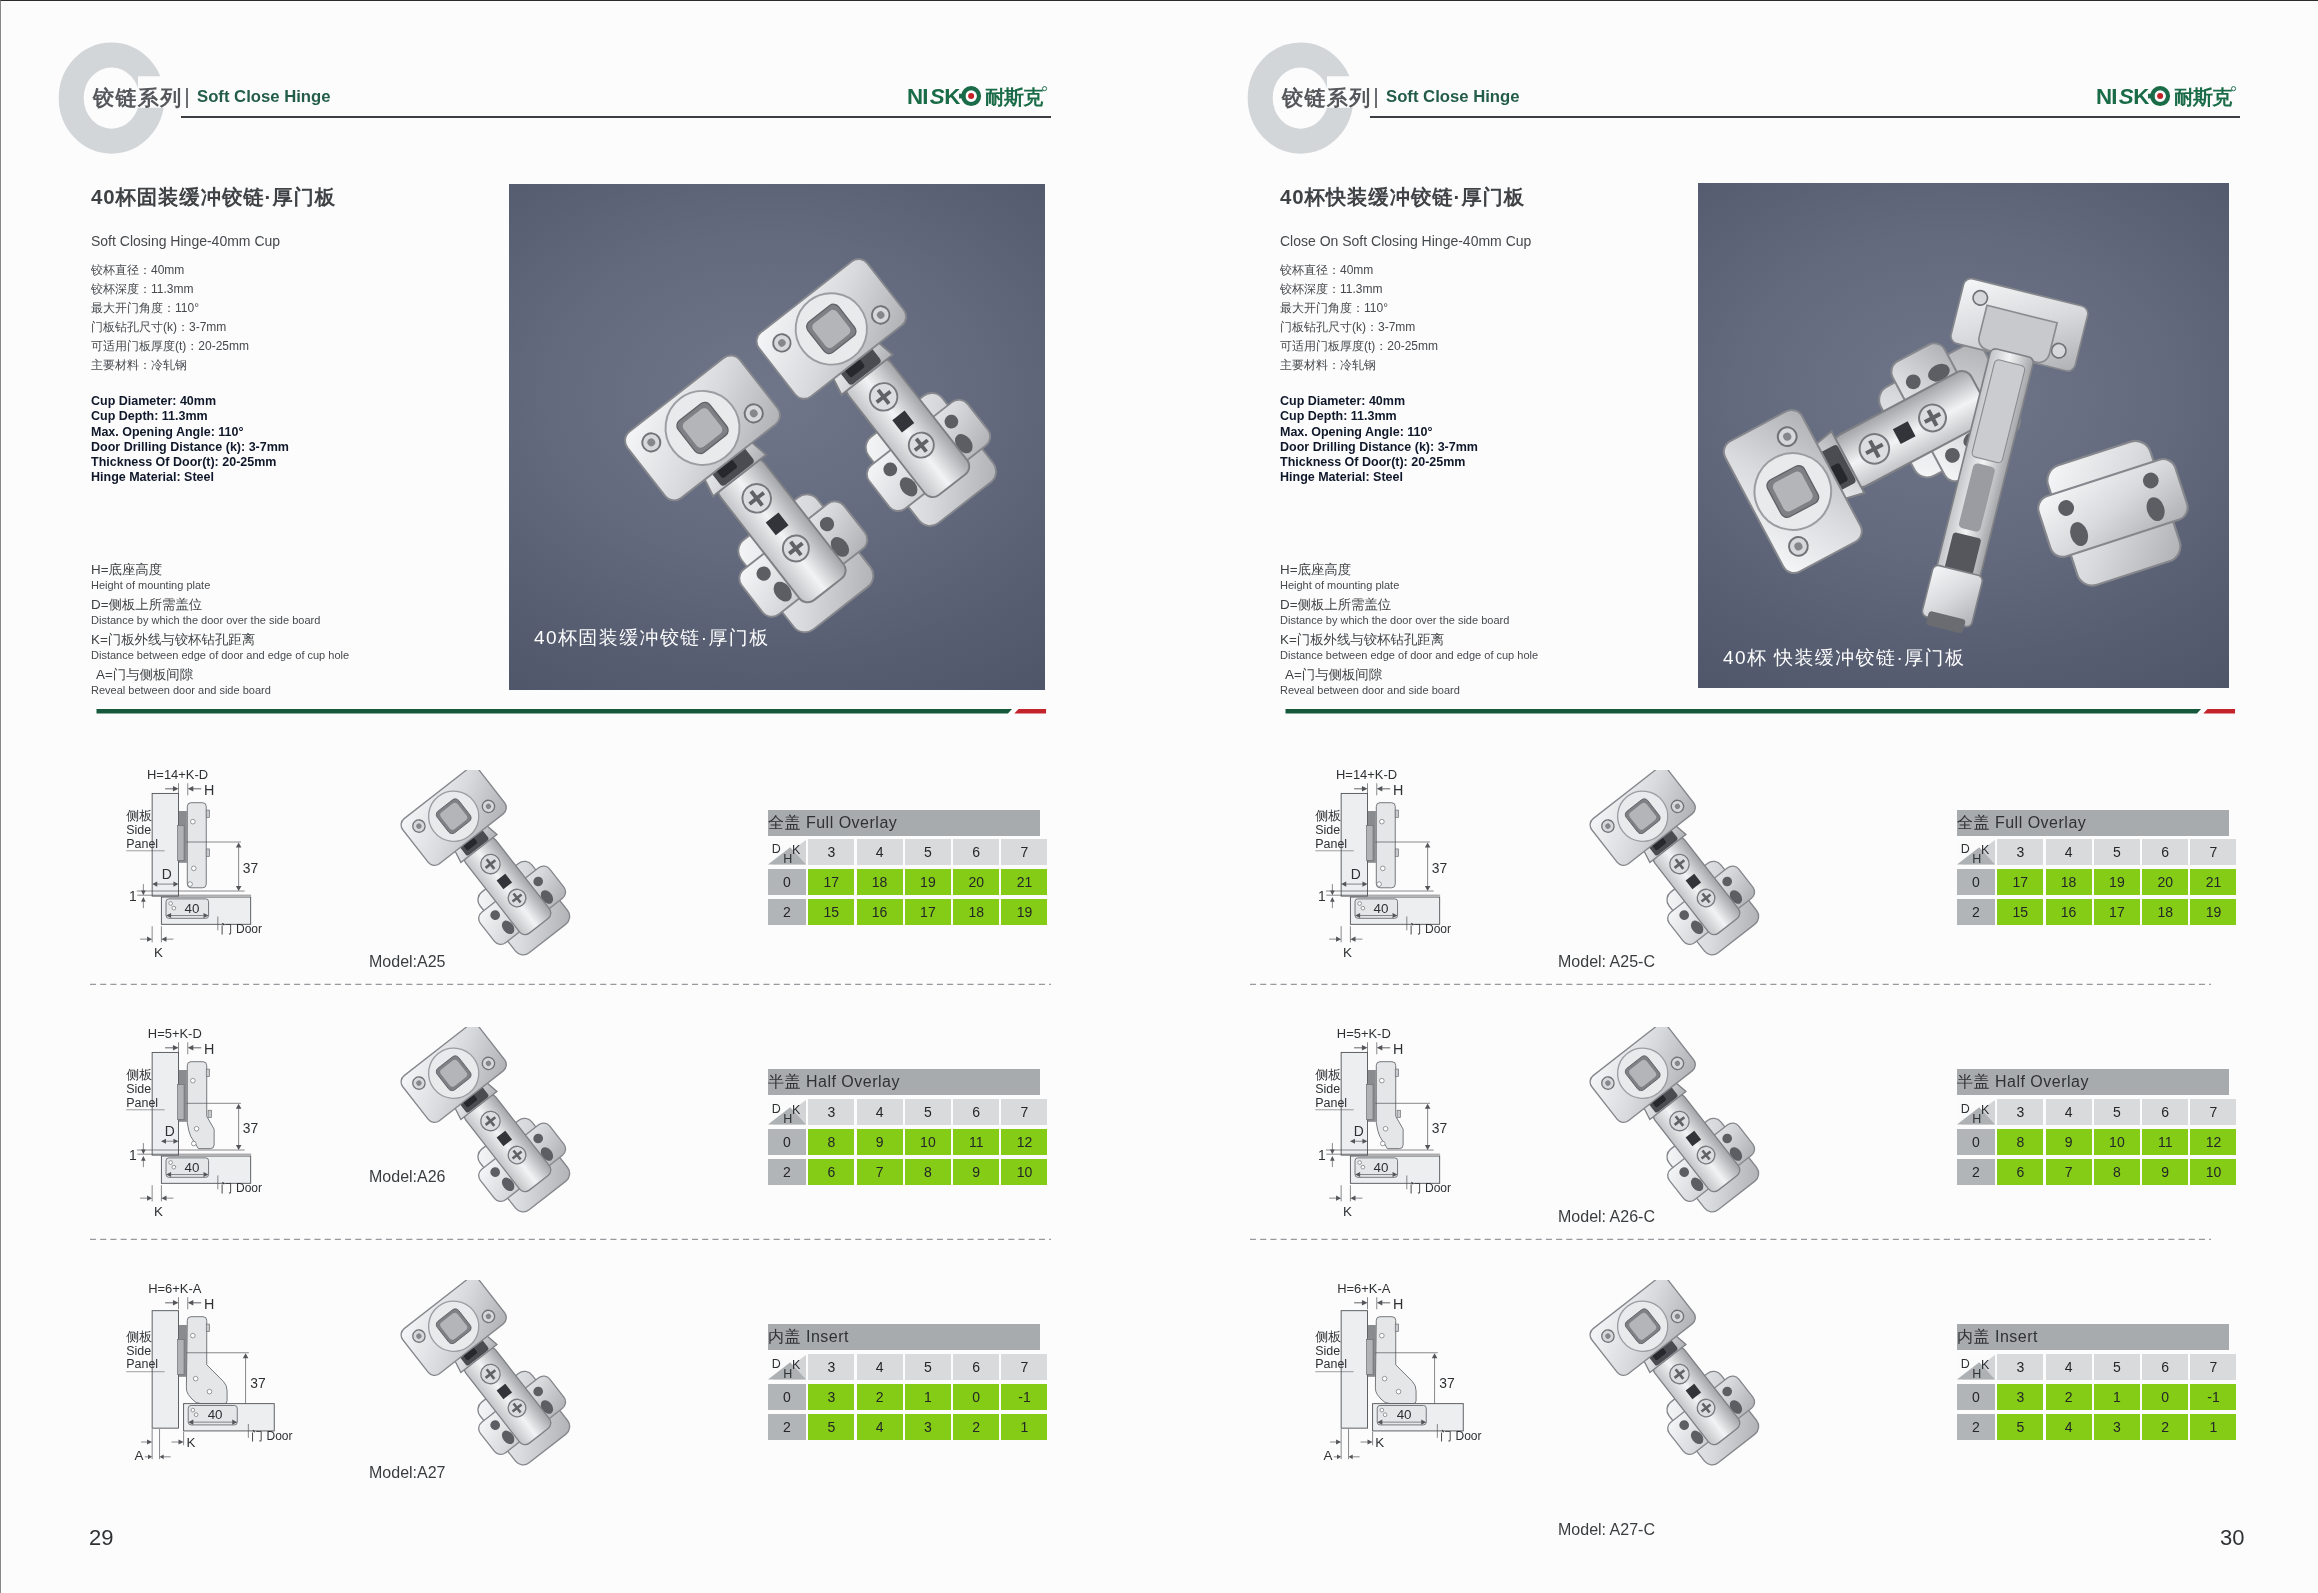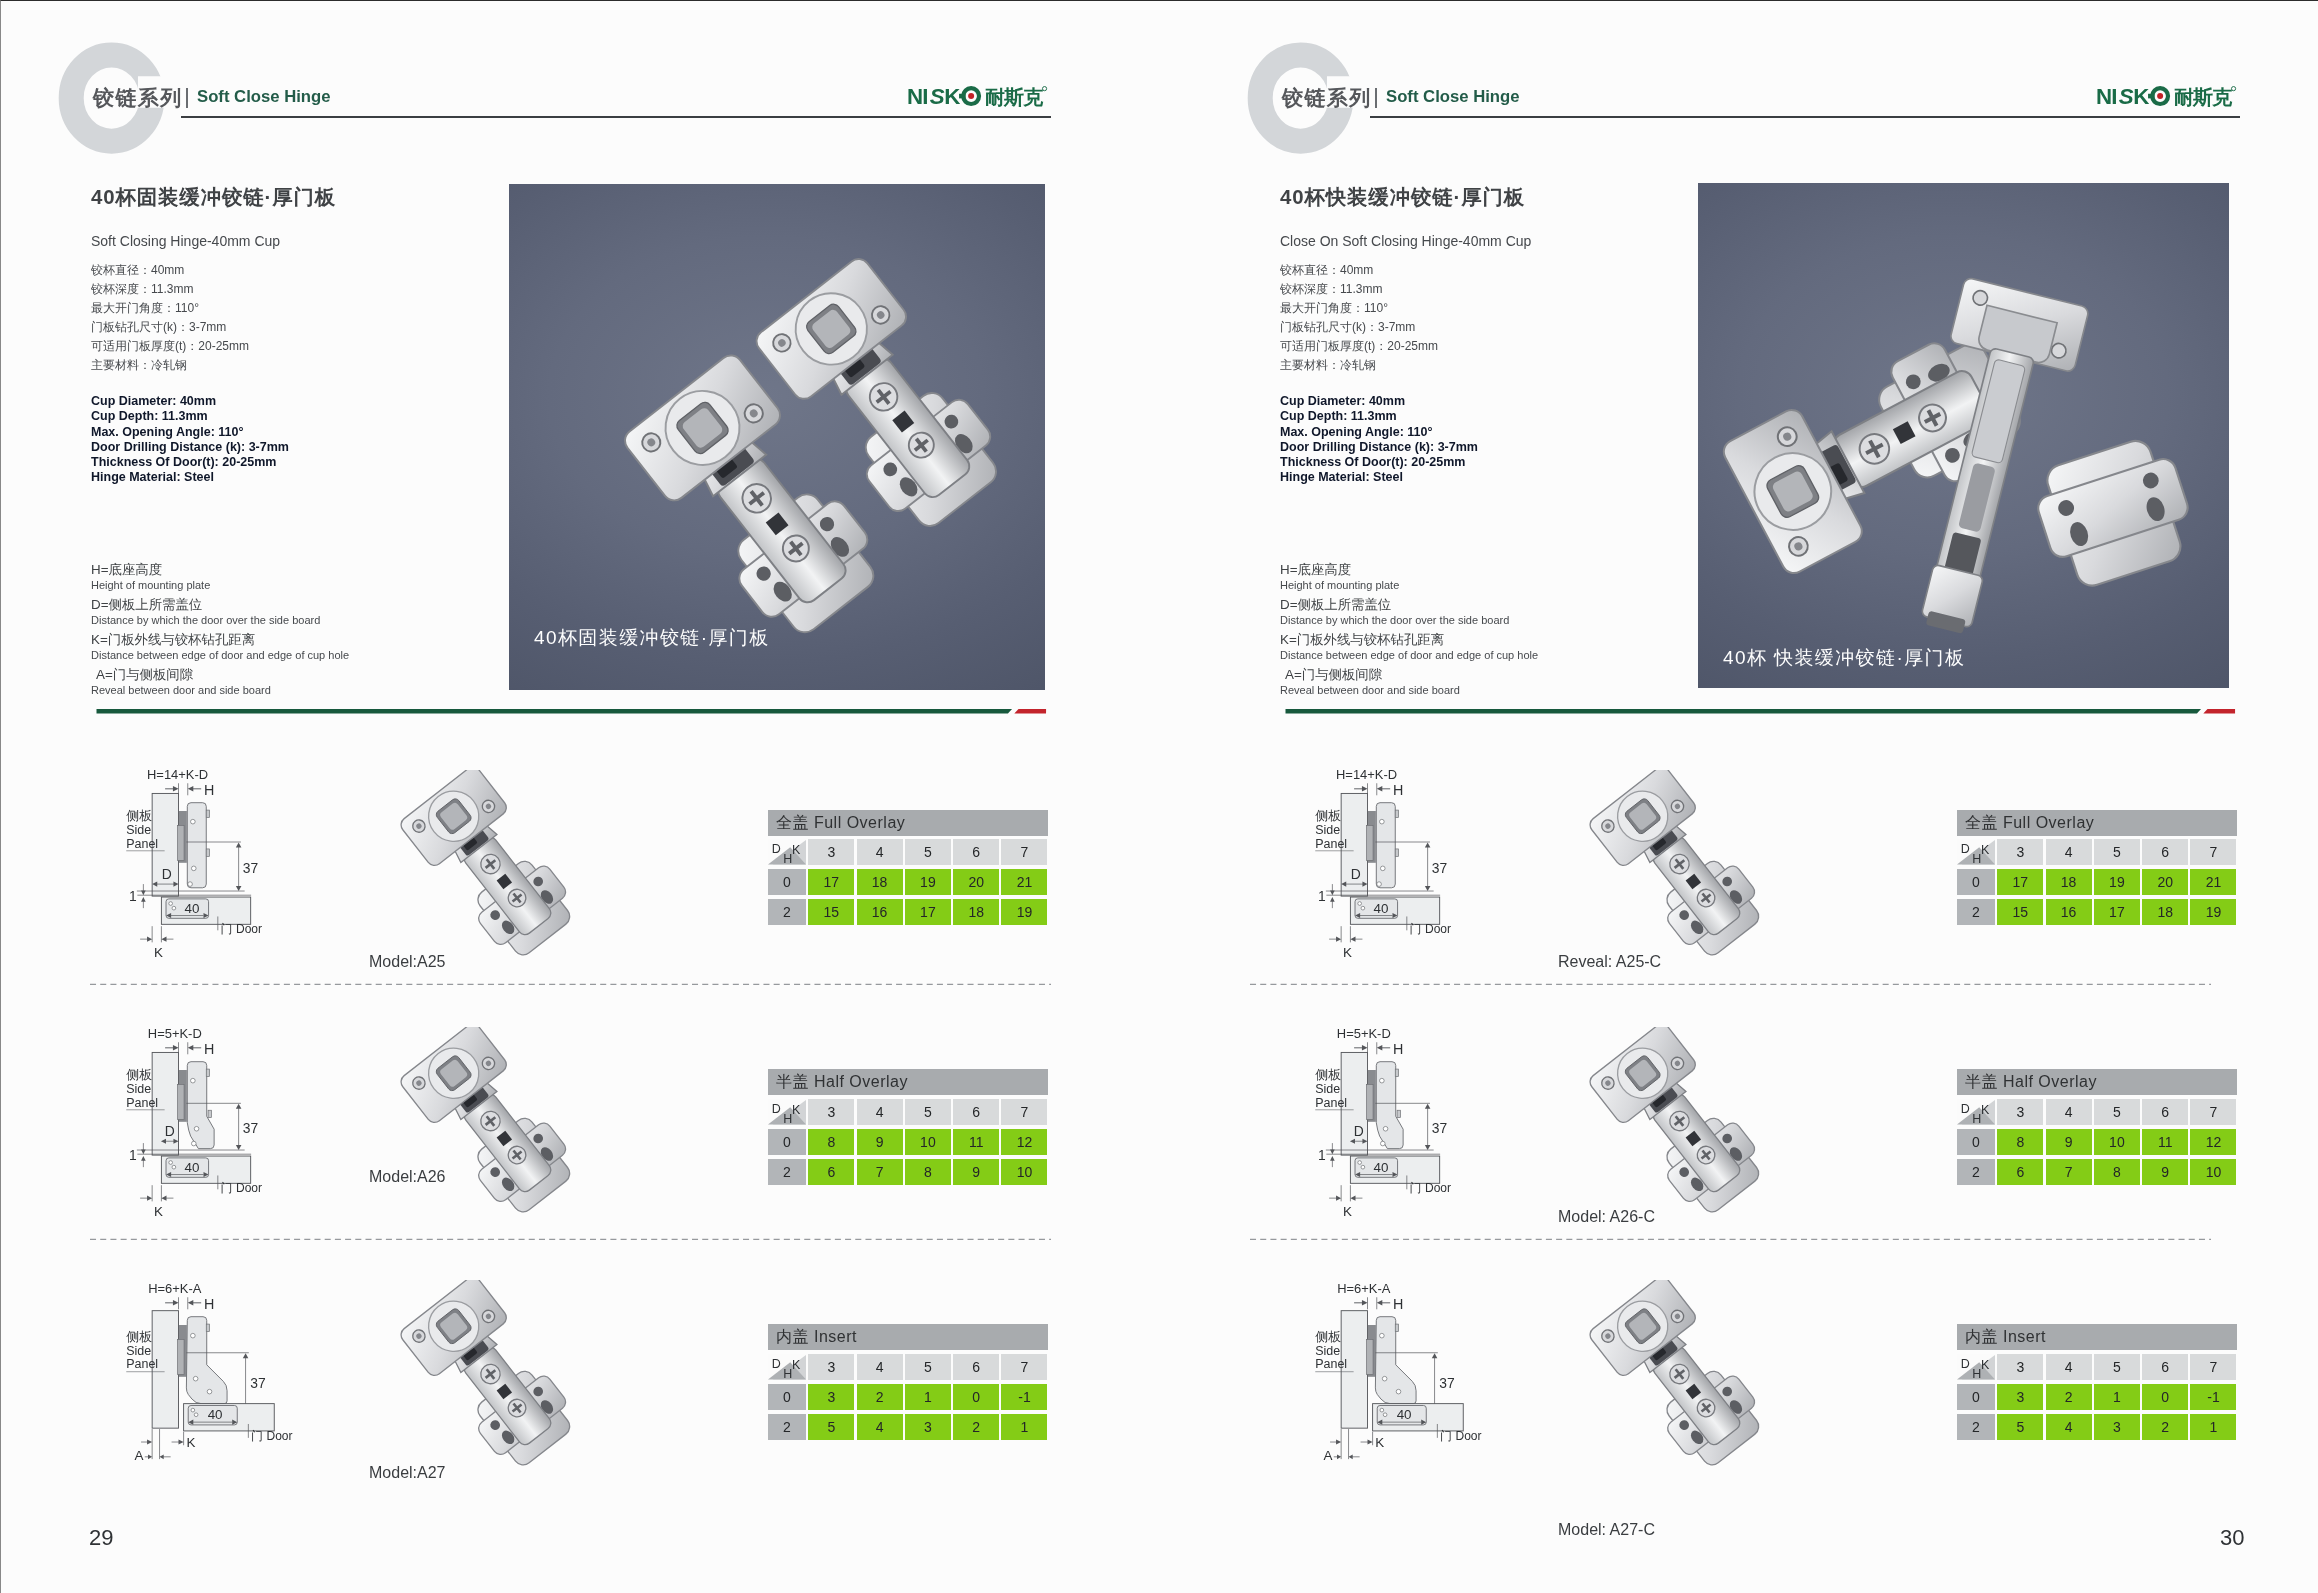--- a/index.html
+++ b/index.html
@@ -8,21 +8,21 @@
   .frame{position:absolute;left:0;top:0;width:2332px;height:1592px;border-top:1.4px solid #2c2c2c;border-bottom:1.4px solid #3c3c3c;border-left:0.9px solid #888;border-right:0.9px solid #888;pointer-events:none;}
   .cnTitle{font-size:20.4px;font-weight:bold;color:#3f4245;letter-spacing:0.9px;line-height:1;}
   .enSub{font-size:14px;color:#46494d;line-height:1;margin-top:22px;}
   .specCN{font-size:12px;color:#46494d;line-height:19px;white-space:pre;}
   .specEN{font-size:12.5px;color:#0f172a;line-height:15.3px;white-space:pre;font-weight:bold;}
   .legCN{font-size:13.4px;color:#3f4245;line-height:1;}
   .legEN{font-size:11px;color:#46494d;line-height:1;}
   .caption{font-size:19px;color:#fefefe;letter-spacing:1.4px;}
   .model{font-size:16px;color:#3a3d40;}
   .pagenum{font-size:22px;color:#2f3235;line-height:1;}
-  .thead{background:#a8abae;color:#2f3133;font-size:16px;line-height:25.5px;padding-left:8px;letter-spacing:0.5px;}
+  .thead{background:#a8abae;color:#2f3133;font-size:16px;line-height:25.5px;padding-left:0;letter-spacing:0.5px;}
   .tgrid{display:grid;grid-template-columns:38px 46px 46px 46px 46px 46px;grid-template-rows:25.5px 26.4px 25.5px;column-gap:2.3px;row-gap:4.2px;font-size:14px;color:#242628;}
   .tgrid div{display:flex;align-items:center;justify-content:center;}
   .chead{background:#d8dadb;}
   .clabel{background:#b2b5b8;}
   .cdata{background:#84cc16;}
 </style>
 </head>
 <body>
 
 <div class="frame"></div>
@@ -534,21 +534,21 @@
 </svg>
 
 <svg class="abs" style="left:1306px;top:761px" width="185" height="199" viewBox="0 0 400 430">
     <use href="#dg1"></use>
   </svg>
 
 <svg class="abs" style="left:1574px;top:770px" width="195" height="190" viewBox="0 0 420 410">
     <use href="#hingeSym" transform="translate(14,126) rotate(-38) scale(0.95)"></use>
   </svg>
 
-<div class="abs model" style="left:1558px;top:953px">Reveal: A25-C</div>
+<div class="abs model" style="left:1558px;top:953px">Model: A25-C</div>
 
 <div class="abs thead" style="left:1957px;top:810px;width:272px;height:25.5px">全盖 Full Overlay</div>
 <div class="abs tgrid" style="left:1957px;top:839px">
   <div class="cdkh">
       <svg width="38" height="25.5" viewBox="0 0 82 55">
         <use href="#dkh"></use>
       </svg>
     </div>
     <div class="chead">3</div>
     <div class="chead">4</div>

